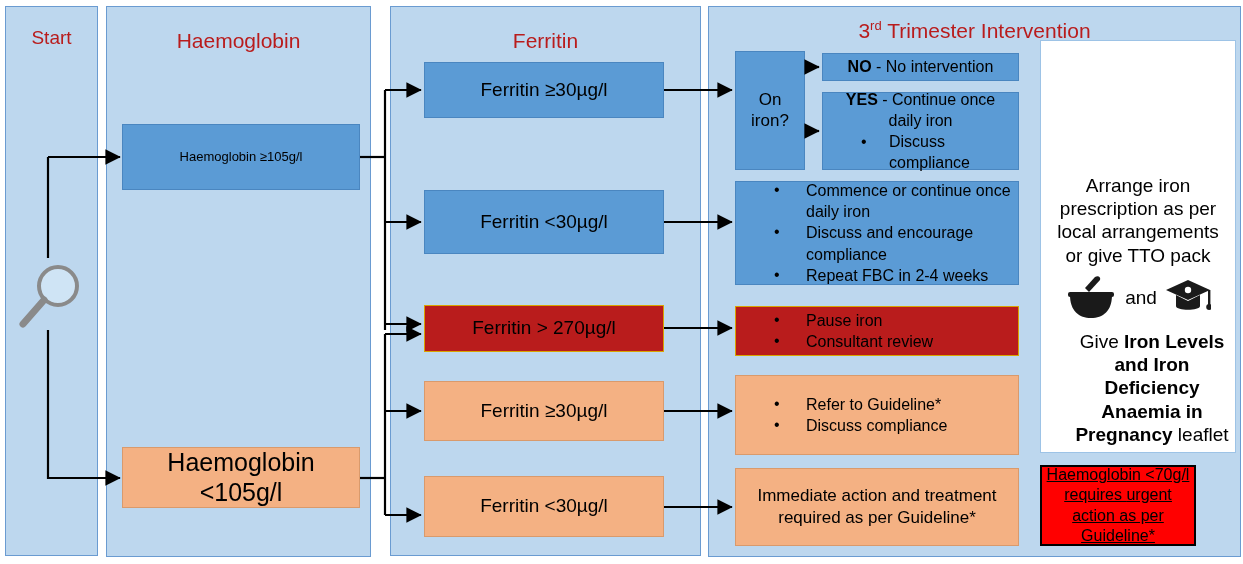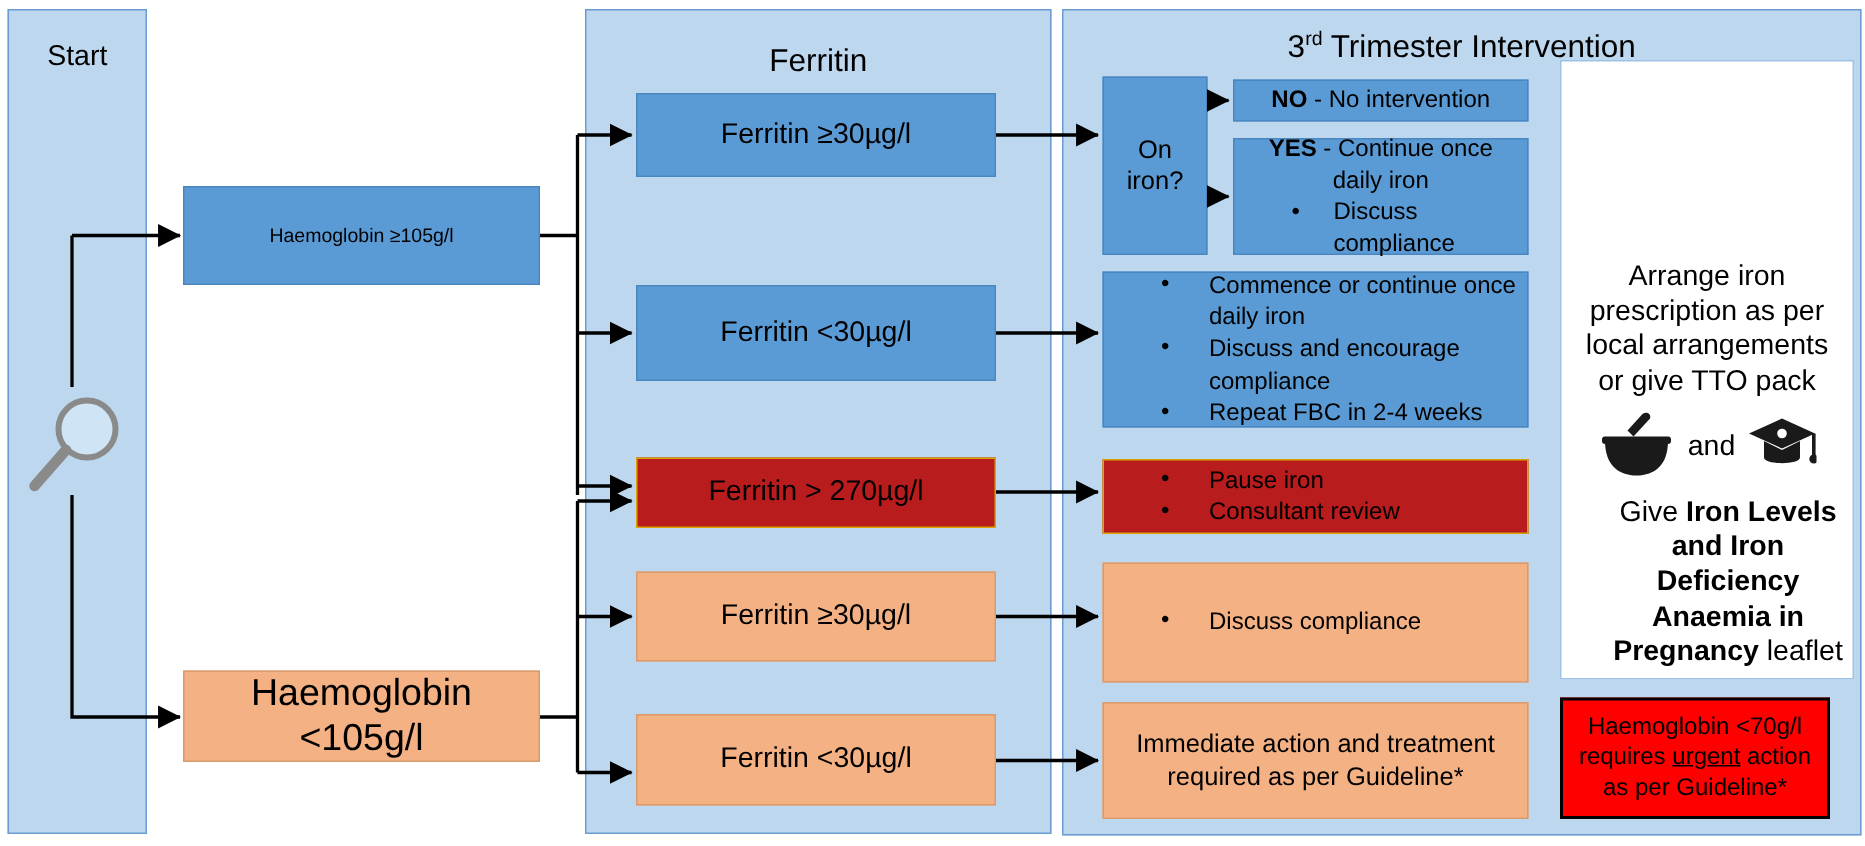--- a/index.html
+++ b/index.html
@@ -30,21 +30,21 @@
   #panel-start  { left: 5px;   top: 6px;  width: 93px;  height: 550px; }
   #panel-hb     { left: 106px; top: 6px;  width: 265px; height: 551px; }
   #panel-fer    { left: 390px; top: 6px;  width: 311px; height: 550px; }
   #panel-int    { left: 708px; top: 6px;  width: 533px; height: 551px; }
 
   .panel-title {
     position: absolute;
     left: 0; right: 0;
     text-align: center;
     font-size: 19px;
-    color: #000000;
+    color: #b91c1c;
     white-space: nowrap;
   }
   #title-start { top: 20px; font-size: 19px; }
   #title-hb    { top: 22px; font-size: 21px; }
   #title-fer   { top: 22px; font-size: 21px; }
   #title-int   { top: 11px; font-size: 21px; }
   #title-int sup { font-size: 0.62em; vertical-align: super; }
 
   
   .node {
@@ -83,21 +83,21 @@
 
   #int-no  { left: 822px; top: 53px;  width: 197px; height: 28px; }
   #int-yes { left: 822px; top: 92px;  width: 197px; height: 78px; }
   #int-2   { left: 735px; top: 181px; width: 284px; height: 104px; align-items: center; }
   #int-3   { left: 735px; top: 306px; width: 284px; height: 50px; }
   #int-4   { left: 735px; top: 375px; width: 284px; height: 80px; }
   #int-5   { left: 735px; top: 468px; width: 284px; height: 78px; }
 
   #leaflet { left: 1040px; top: 40px;  width: 196px; height: 413px;
              flex-direction: column; justify-content: flex-end; font-size: 19px; padding: 6px 6px; }
-  #warn    { left: 1040px; top: 465px; width: 180px; height: 81px; font-size: 16px; }
+  #warn    { left: 1040px; top: 465px; width: 156px; height: 81px; font-size: 16px; text-decoration: underline; }
 
   
   .bullets {
     text-align: left;
     margin: 0;
     padding: 0 0 0 34px;
     list-style: none;
     width: 100%;
     font-size: 16px;
     line-height: 1.32;
@@ -155,20 +155,23 @@
 </style>
 </head>
 <body>
 
 <div class="canvas">
 
   <div class="panel" id="panel-start">
     <div class="panel-title" id="title-start">Start</div>
   </div>
 
+  <div class="panel" id="panel-hb">
+    <div class="panel-title" id="title-hb">Haemoglobin</div>
+  </div>
 
   <div class="node blue" id="hb-high">Haemoglobin ≥105g/l</div>
   <div class="node peach" id="hb-low">Haemoglobin &lt;105g/l</div>
 
   <div class="panel" id="panel-fer">
     <div class="panel-title" id="title-fer">Ferritin</div>
   </div>
 
   <div class="node blue" id="fer-1">Ferritin ≥30µg/l</div>
   <div class="node blue" id="fer-2">Ferritin &lt;30µg/l</div>
@@ -209,20 +212,21 @@
 
   <div class="node yellow" id="int-3">
     <ul class="bullets">
       <li>Pause iron</li>
       <li>Consultant review</li>
     </ul>
   </div>
 
   <div class="node peach" id="int-4">
     <ul class="bullets">
+      <li>Refer to Guideline*</li>
       <li>Discuss compliance</li>
     </ul>
   </div>
 
   <div class="node peach" id="int-5">
     <div class="centered-text">Immediate action and treatment required as per Guideline*</div>
   </div>
 
   <div class="node white" id="leaflet">
     <div class="leaflet-top">Arrange iron prescription as per local arrangements or give TTO pack</div>

